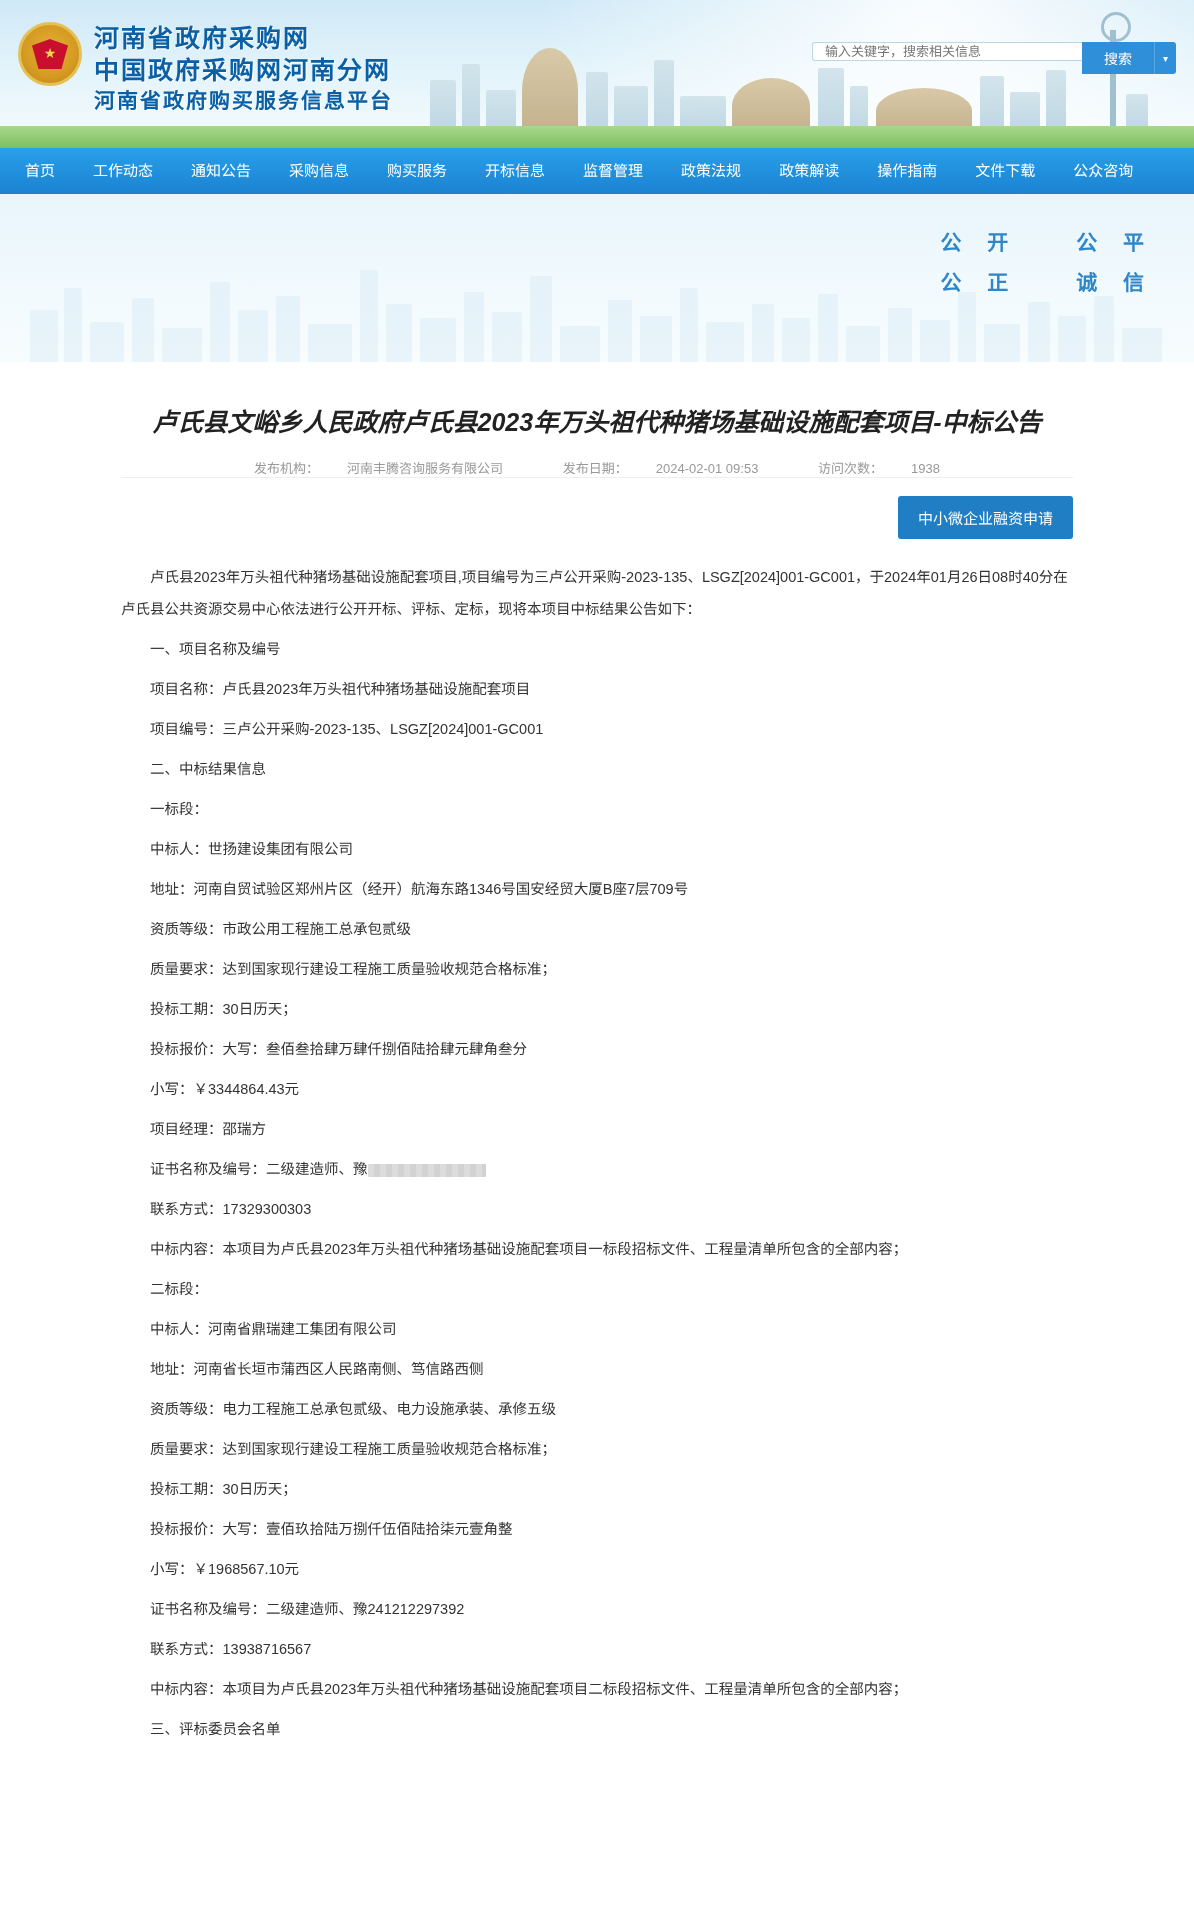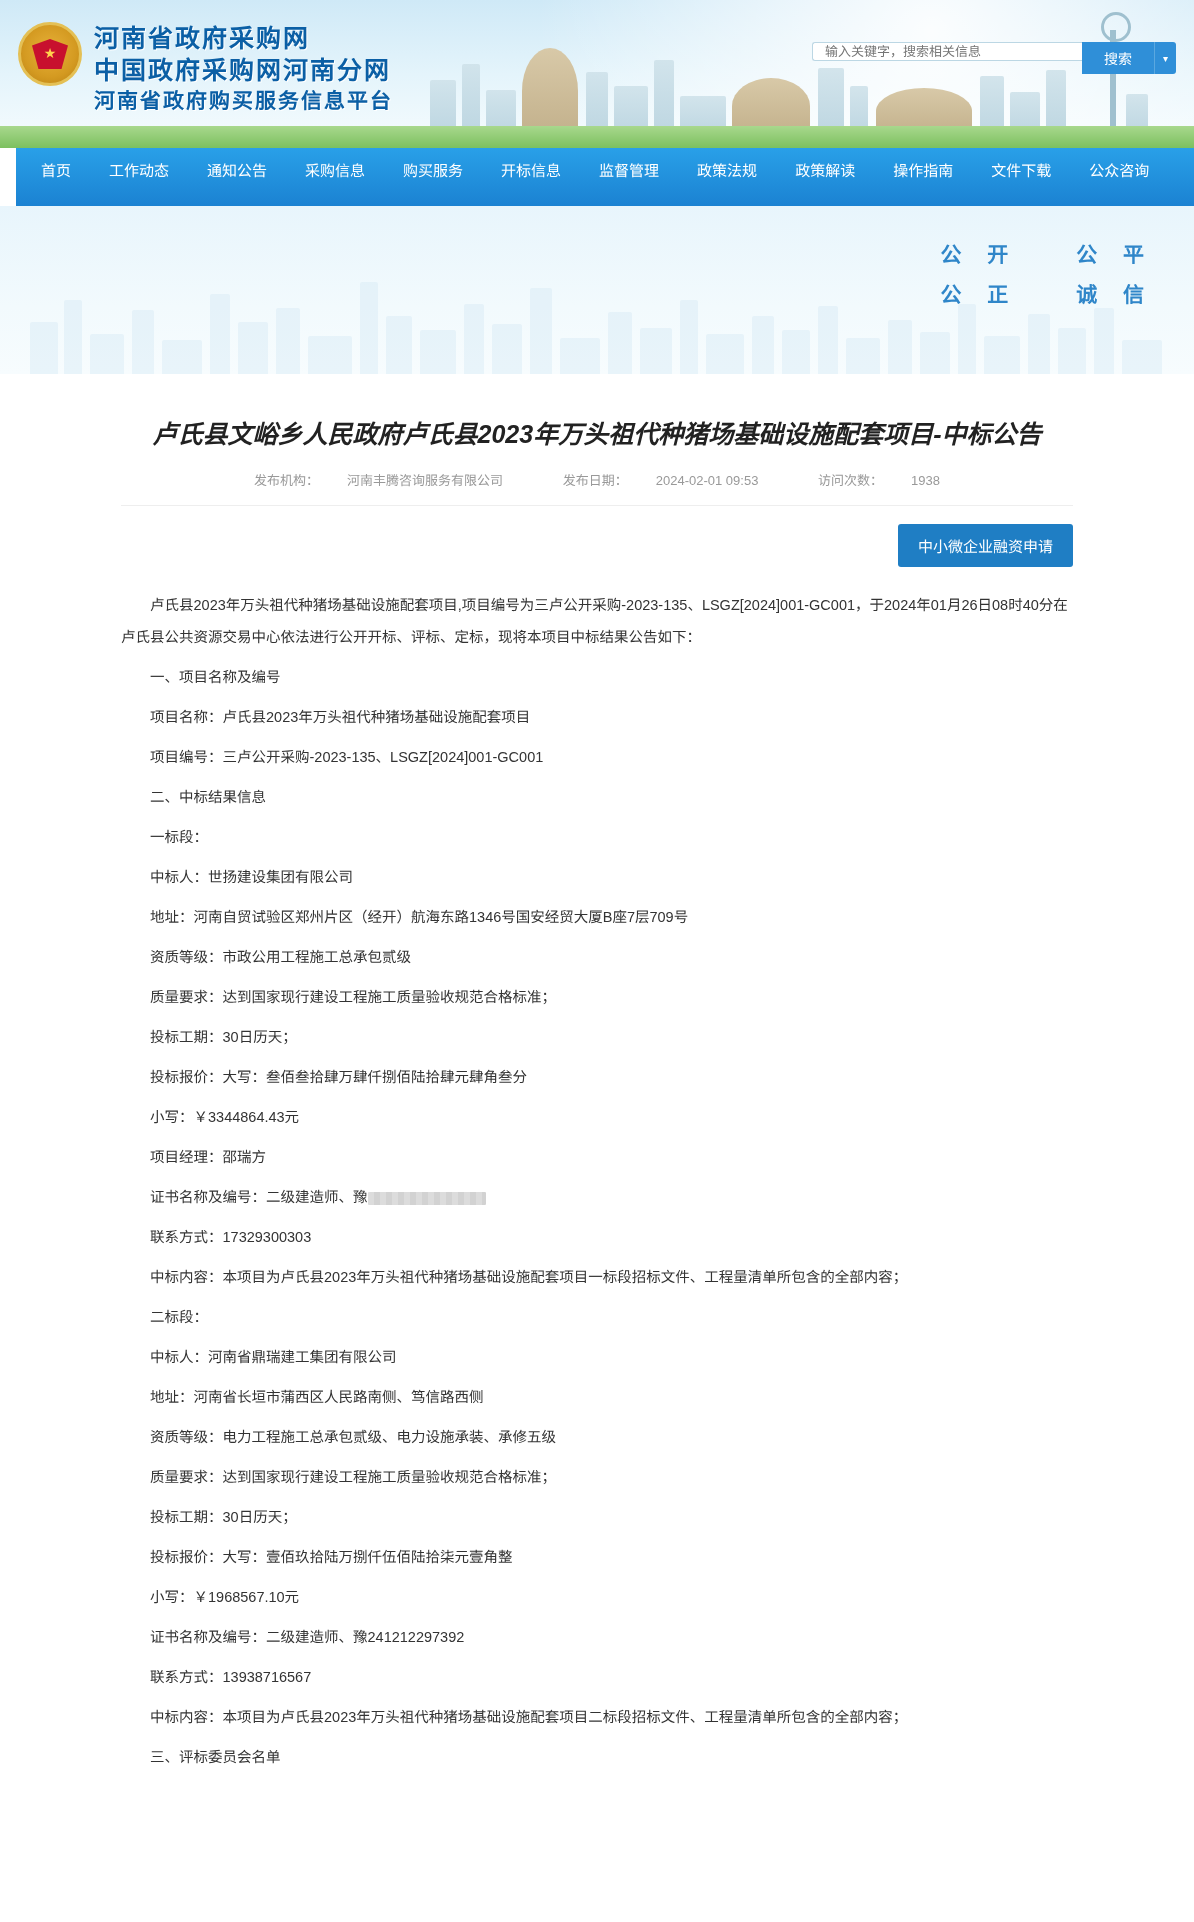--- a/index.html
+++ b/index.html
@@ -89,25 +89,24 @@
     width: 72px; background: #2f8fd8; color: #fff; border: none;
     font-size: 14px; cursor: pointer;
   }
   .search-caret {
     width: 22px; background: #2f8fd8; color: #fff; border: none; border-left: 1px solid #5aa8e0;
     border-radius: 0 3px 3px 0; font-size: 10px; cursor: pointer;
   }
 
   
   .nav {
-    height: 58px;
+    height: 46px;
     background: linear-gradient(180deg,#29a0e8 0%, #1b82d2 100%);
     display: flex; align-items: flex-start;
     padding-left: 6px;
-    margin-left: 16px;
   }
   .nav a {
     color: #fff; font-size: 15px; text-decoration: none;
     padding: 0 19px; line-height: 46px; white-space: nowrap;
   }
 
   
   .subbanner {
     position: relative; height: 168px; overflow: hidden;
     background: linear-gradient(180deg,#e8f5fc 0%, #f2fafd 60%, #f7fcfe 100%);
@@ -125,21 +124,21 @@
 
   
   .article-wrap { background: #fff; padding: 0 0 40px; }
   .article { width: 952px; margin: 0 auto; padding-top: 40px; }
   h1.title {
     text-align: center; font-size: 25px; color: #222; font-weight: bold;
     line-height: 40px; margin: 0 0 16px; font-style: italic;
   }
   .meta {
     text-align: center; color: #999; font-size: 13px;
-    border-bottom: 1px solid #eee; padding-bottom: 16px;
+    border-bottom: 1px solid #eee; 
   }
   .meta span { margin: 0 14px; }
   .apply-row { display: flex; justify-content: flex-end; margin: 18px 0 22px; }
   .apply-btn {
     background: #1f7ec4; color: #fff; font-size: 15px;
     padding: 11px 20px; border: none; border-radius: 3px; cursor: pointer;
   }
   .body p {
     font-size: 14.5px; color: #333; line-height: 32px; margin: 0 0 8px;
   }

